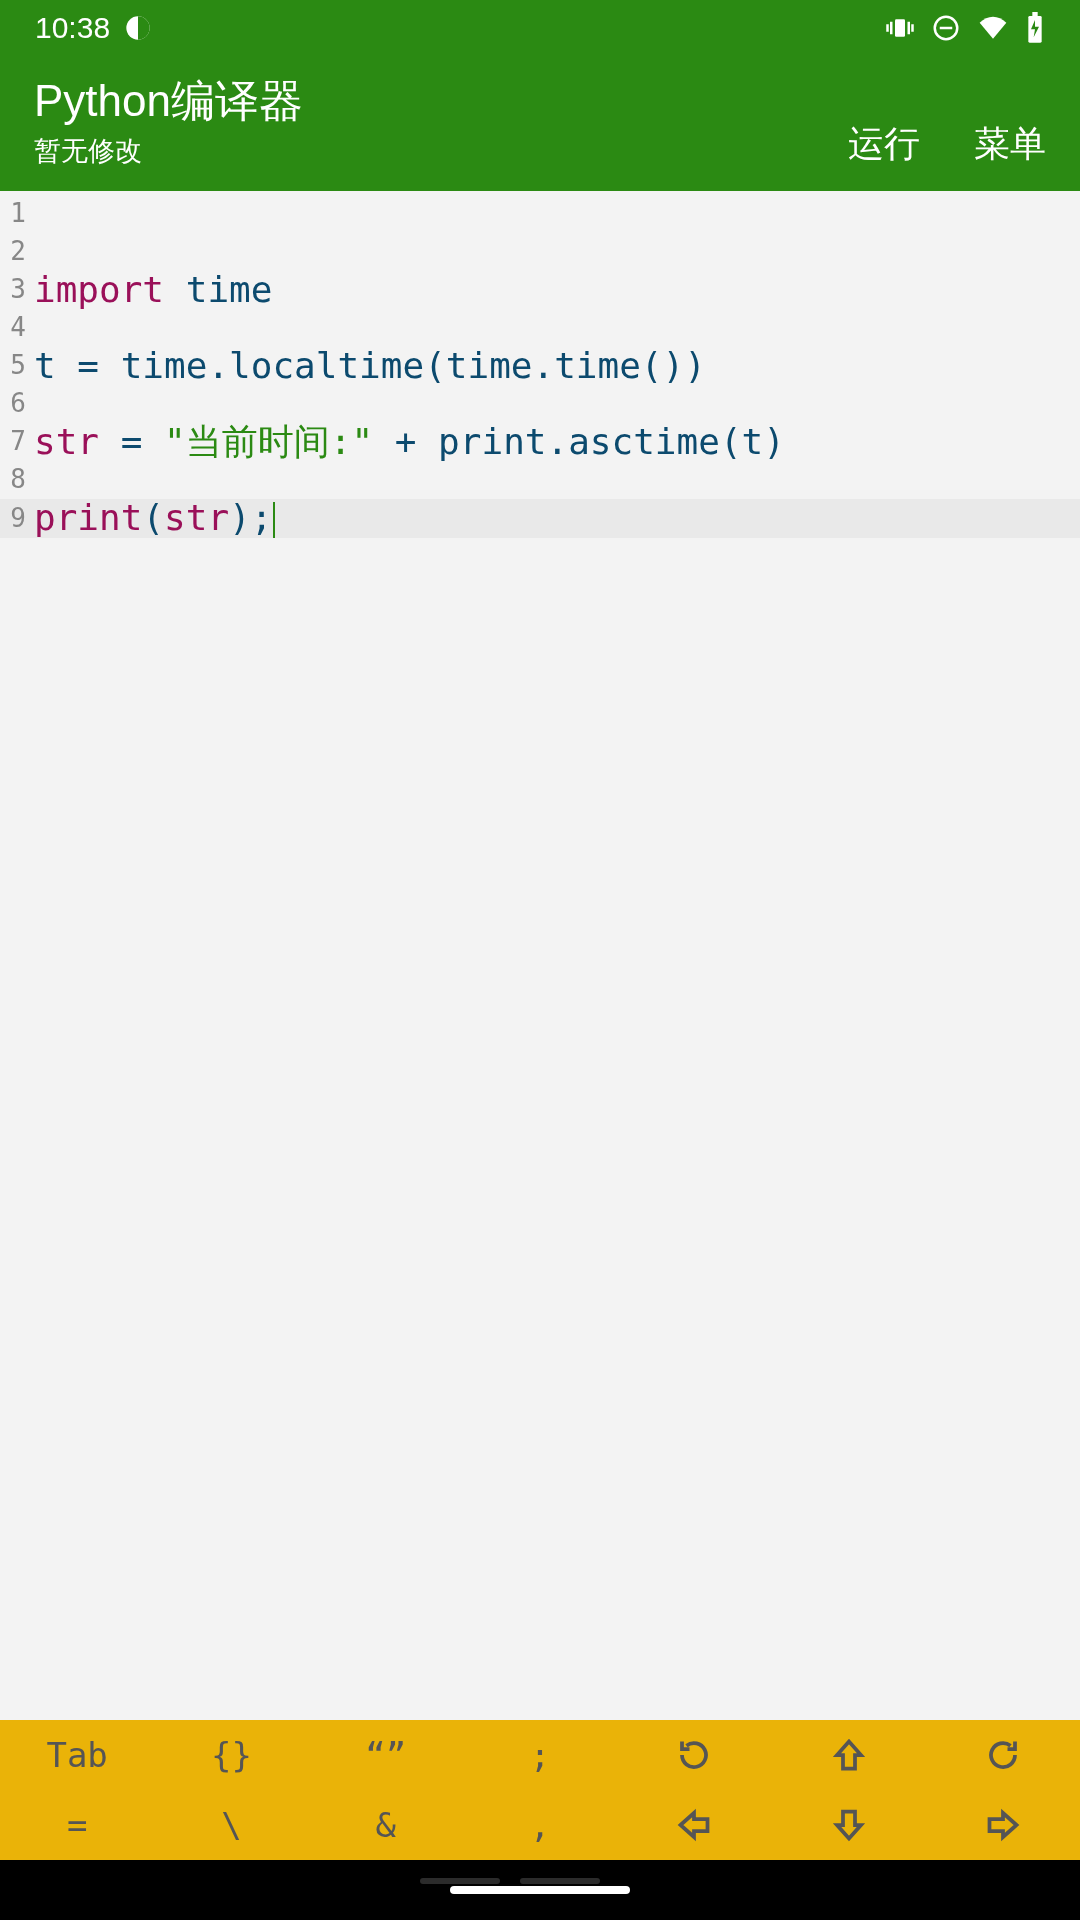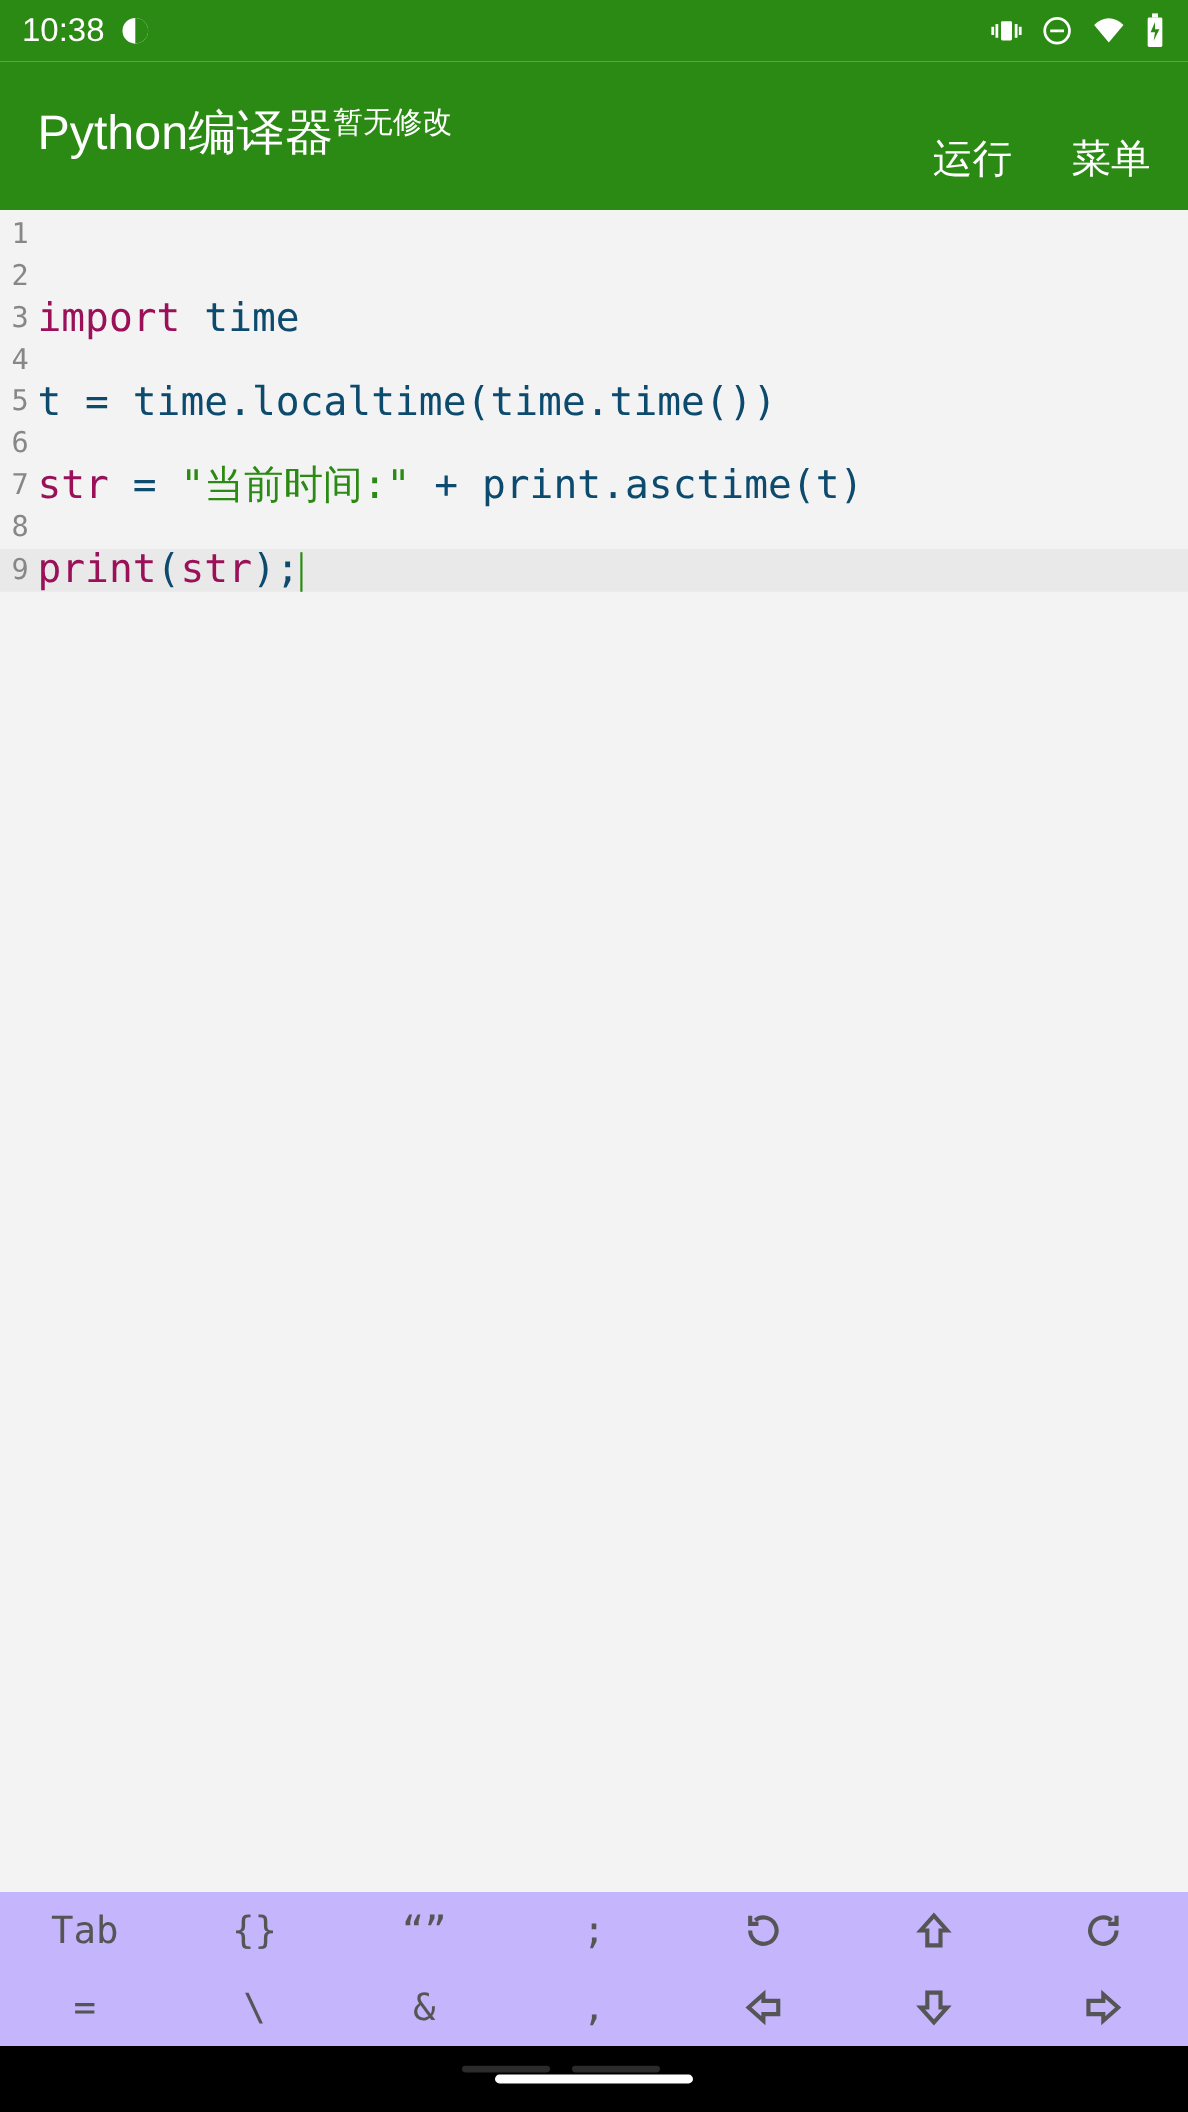--- a/index.html
+++ b/index.html
@@ -11,36 +11,36 @@
     overflow: hidden;
     position: relative;
   }
   .status-bar {
     height: 56px;
     background: #2b8a13;
     color: #fff;
     display: flex;
     align-items: center;
     justify-content: space-between;
-    padding: 0 20px;
+    padding: 0 35px;
     font-size: 30px;
     font-weight: 500;
   }
   .status-left { display: flex; align-items: center; gap: 14px; }
   .status-right { display: flex; align-items: center; gap: 16px; }
   .status-right svg, .status-left svg { fill: #fff; }
   .header {
     background: #2b8a13;
     color: #fff;
     padding: 16px 34px 22px 34px;
     display: flex;
     align-items: center;
     justify-content: space-between;
   }
-  .header-left { display: flex; flex-direction: row; }
+  .header-left { display: flex; flex-direction: column; }
   .app-title { font-size: 44px; font-weight: 500; }
   .app-subtitle { font-size: 27px; margin-top: 2px; font-weight: 400; }
   .header-right { display: flex; align-items: center; gap: 54px; font-size: 36px; padding-top: 28px; }
   .header-btn { cursor: pointer; margin-top: 20px; }
   .editor {
     background: #f3f3f3;
     font-family: "DejaVu Sans Mono", Menlo, Consolas, monospace;
     font-size: 36px;
     line-height: 1.05;
     padding-top: 4px;
@@ -70,21 +70,21 @@
     width: 2px;
     height: 36px;
     background: #2b8a13;
     vertical-align: text-bottom;
     margin-left: 1px;
   }
   .toolbar {
     position: absolute;
     left: 0; right: 0;
     bottom: 60px;
-    background: #c4b5fd;
+    background: #eab308;
     height: 140px;
     display: grid;
     grid-template-columns: repeat(7, 1fr);
     grid-template-rows: 1fr 1fr;
   }
   .tkey {
     display: flex;
     align-items: center;
     justify-content: center;
     font-size: 34px;

